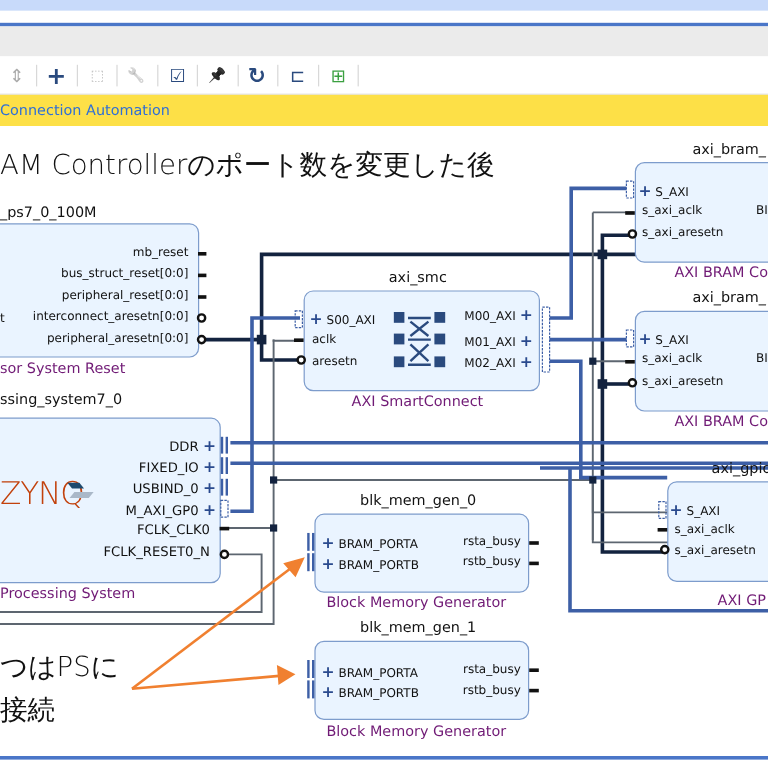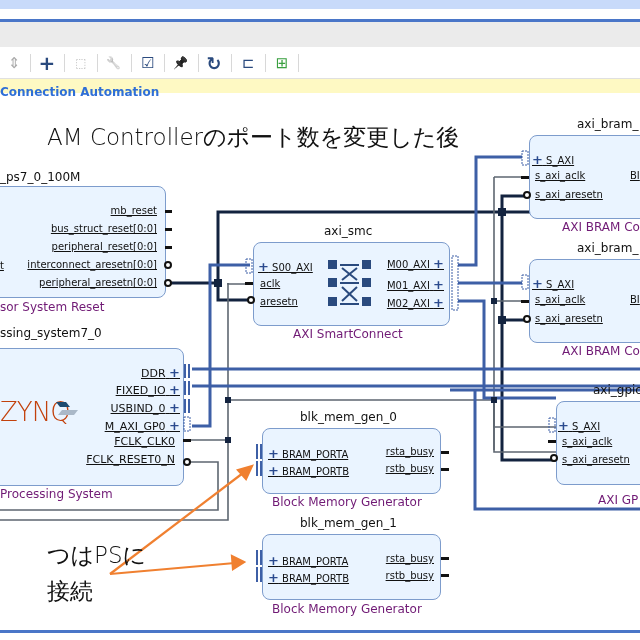--- a/index.html
+++ b/index.html
@@ -4,29 +4,29 @@
 <style>
   html,body{margin:0;padding:0;}
   body{width:640px;height:640px;overflow:hidden;background:#fff;position:relative;font-family:"DejaVu Sans",sans-serif;}
   .topbar{position:absolute;left:0;top:0;width:640px;height:9px;background:#c8dafa;}
   .white1{position:absolute;left:0;top:9px;width:640px;height:10px;background:#fff;}
   .blueline{position:absolute;left:0;top:19px;width:640px;height:3px;background:#4a76c8;}
   .graybar{position:absolute;left:0;top:22px;width:640px;height:25px;background:#ebebeb;}
   .toolbar{position:absolute;left:0;top:47px;width:640px;height:31px;background:#fff;border-bottom:1px solid #e0e0e0;}
   .tb-btn{position:absolute;top:6px;height:20px;width:20px;display:flex;align-items:center;justify-content:center;font-size:15px;color:#2a4a7e;}
   .tb-sep{position:absolute;top:7px;width:1px;height:18px;background:#d8d8d8;}
-  .greenbar{position:absolute;left:0;top:79px;width:640px;height:14px;background:#fef9c3;font-weight:bold;}
+  .greenbar{position:absolute;left:0;top:79px;width:640px;height:26px;background:#fde047;}
   .greenbar span{position:absolute;left:0;top:6px;font-size:12px;color:#2f6fd6;cursor:pointer;}
   .canvas{position:absolute;left:0;top:105px;width:640px;height:525px;background:#fff;}
   .bottomline{position:absolute;left:0;top:630px;width:640px;height:3px;background:#4a76c8;}
-  .jp{position:absolute;font-size:23px;color:#111;font-family:"DejaVu Sans",sans-serif;font-weight:300;white-space:nowrap;padding-left:47px;}
+  .jp{position:absolute;font-size:23px;color:#111;font-family:"DejaVu Sans",sans-serif;font-weight:300;white-space:nowrap;}
   .block{position:absolute;background:#eaf4ff;border:1.2px solid #7d9ccc;border-radius:8px;box-sizing:border-box;}
   .inst{position:absolute;font-size:12px;color:#111;white-space:nowrap;}
   .vlnv{position:absolute;font-size:12px;color:#701a75;white-space:nowrap;}
-  .pin{position:absolute;font-size:10px;color:#111;white-space:nowrap;text-decoration:underline;}
+  .pin{position:absolute;font-size:10px;color:#111;white-space:nowrap;}
   .plus{color:#2a4a8e;font-weight:bold;font-size:13px;}
   svg.wires{position:absolute;left:0;top:0;width:640px;height:640px;pointer-events:none;}
 </style>
 </head>
 <body>
 
 <div class="topbar"></div>
 <div class="white1"></div>
 <div class="blueline"></div>
 <div class="graybar"></div>

